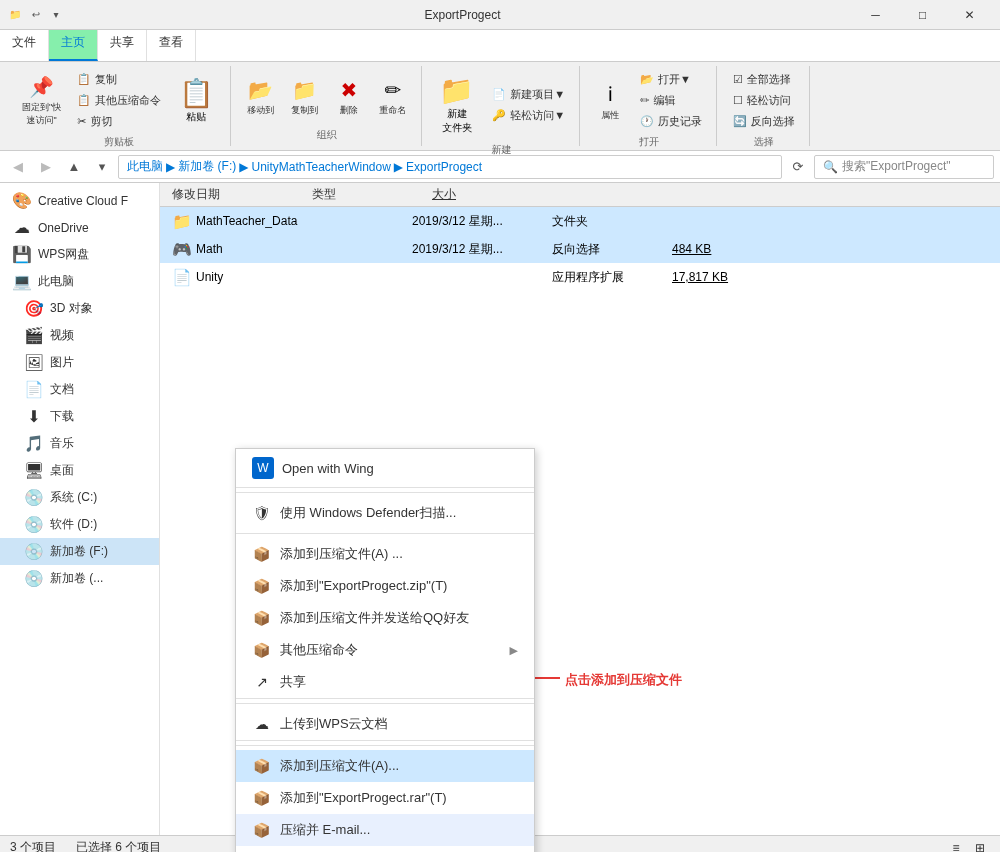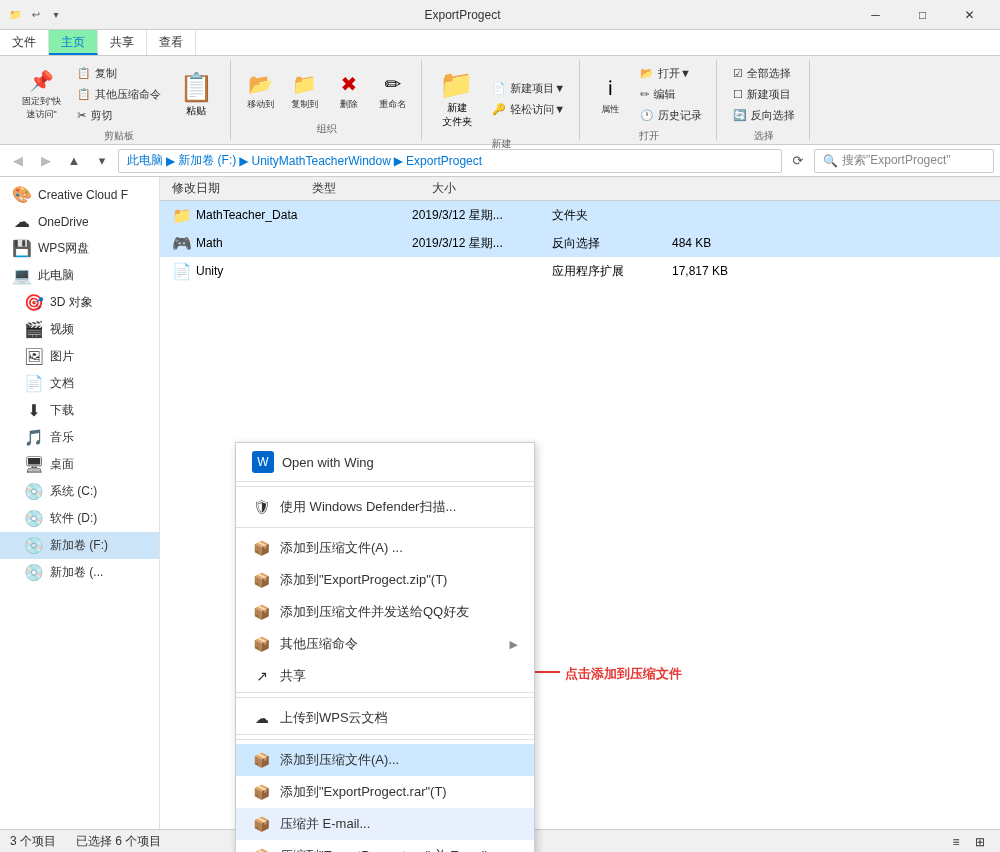--- a/index.html
+++ b/index.html
@@ -15,21 +15,21 @@
       border-bottom: 1px solid #ccc;
     }
     .title-bar-icons { display: flex; gap: 4px; margin-right: 8px; }
     .title-icon { width: 16px; height: 16px; display: flex; align-items: center; justify-content: center; font-size: 10px; color: #555; }
     .title-text { flex: 1; text-align: center; font-size: 12px; color: #333; }
     .window-controls { display: flex; gap: 2px; }
     .win-btn { width: 45px; height: 30px; display: flex; align-items: center; justify-content: center; font-size: 12px; cursor: pointer; color: #333; }
 
     
     .ribbon { background: #f0f0f0; border-bottom: 1px solid #ccc; }
-    .ribbon-tabs { display: flex; height: 26px; background: #fff; border-bottom: 1px solid #ccc; }
+    .ribbon-tabs { display: flex; height: 32px; background: #fff; border-bottom: 1px solid #ccc; }
     .ribbon-tab { padding: 4px 12px; font-size: 12px; cursor: pointer; color: #333; border-right: 1px solid #e0e0e0; }
     .ribbon-tab.active { background: #86efac; border-bottom: 2px solid #0078d7; color: #0078d7; }
     .ribbon-content { display: flex; padding: 4px 8px; gap: 2px; align-items: stretch; height: 88px; }
     .ribbon-group { display: flex; flex-direction: column; align-items: center; border-right: 1px solid #ccc; padding: 4px 8px; min-width: 60px; }
     .ribbon-group-label { font-size: 10px; color: #666; margin-top: auto; padding-top: 4px; }
     .ribbon-group-items { display: flex; gap: 4px; align-items: center; flex: 1; }
     .ribbon-btn { display: flex; flex-direction: column; align-items: center; padding: 4px 6px; cursor: pointer; border-radius: 3px; min-width: 40px; }
     .ribbon-btn .icon { font-size: 20px; }
     .ribbon-btn .label { font-size: 9px; color: #333; text-align: center; margin-top: 2px; }
     .ribbon-btn-small { display: flex; align-items: center; gap: 4px; padding: 2px 6px; cursor: pointer; border-radius: 3px; font-size: 11px; color: #333; }
@@ -52,21 +52,21 @@
     .sidebar-item { display: flex; align-items: center; gap: 6px; padding: 4px 12px; cursor: pointer; font-size: 12px; color: #333; }
     .sidebar-item.selected { background: #cce4f7; }
     .sidebar-item .s-icon { font-size: 16px; width: 20px; text-align: center; }
 
     
     .file-list { flex: 1; background: #fff; overflow-y: auto; }
     .file-list-header { display: flex; align-items: center; background: #f0f0f0; border-bottom: 1px solid #ccc; height: 24px; font-size: 12px; color: #333; padding: 0 8px; }
     .col-name { width: 240px; padding: 0 4px; }
     .col-date { width: 140px; padding: 0 4px; }
     .col-type { width: 120px; padding: 0 4px; }
-    .col-size { width: 100px; padding: 0 4px; }
+    .col-size { width: 100px; padding: 0 4px; text-decoration: underline; }
     .file-row { display: flex; align-items: center; height: 28px; padding: 0 8px; cursor: pointer; font-size: 12px; }
     .file-icon { width: 20px; height: 20px; margin-right: 4px; display: flex; align-items: center; justify-content: center; font-size: 16px; }
 
     
     .status-bar { height: 24px; background: #f0f0f0; border-top: 1px solid #ccc; display: flex; align-items: center; padding: 0 10px; font-size: 12px; color: #333; gap: 20px; }
     .status-right { margin-left: auto; display: flex; align-items: center; gap: 4px; }
     .view-btn { width: 20px; height: 20px; display: flex; align-items: center; justify-content: center; cursor: pointer; border: 1px solid transparent; }
     .context-menu { position: absolute; background: #fff; border: 1px solid #ccc; box-shadow: 2px 2px 8px rgba(0,0,0,0.2); width: 300px; font-size: 13px; color: #333; z-index: 100; top: 265px; left: 235px; }
     .cm-item { display: flex; align-items: center; gap: 8px; padding: 6px 16px; cursor: pointer; }
     .cm-sep { height: 1px; background: #e0e0e0; margin: 4px 0; }
@@ -203,21 +203,21 @@
 
     <div class="ribbon-group">
       <div class="ribbon-group-items">
         <div class="ribbon-col">
           <div class="ribbon-btn-small">
             <span>☑</span>
             <span>全部选择</span>
           </div>
           <div class="ribbon-btn-small">
             <span>☐</span>
-            <span>新建项目</span>
+            <span>轻松访问</span>
           </div>
           <div class="ribbon-btn-small">
             <span>🔄</span>
             <span>反向选择</span>
           </div>
         </div>
       </div>
       <div class="ribbon-group-label">选择</div>
     </div>
   </div>

